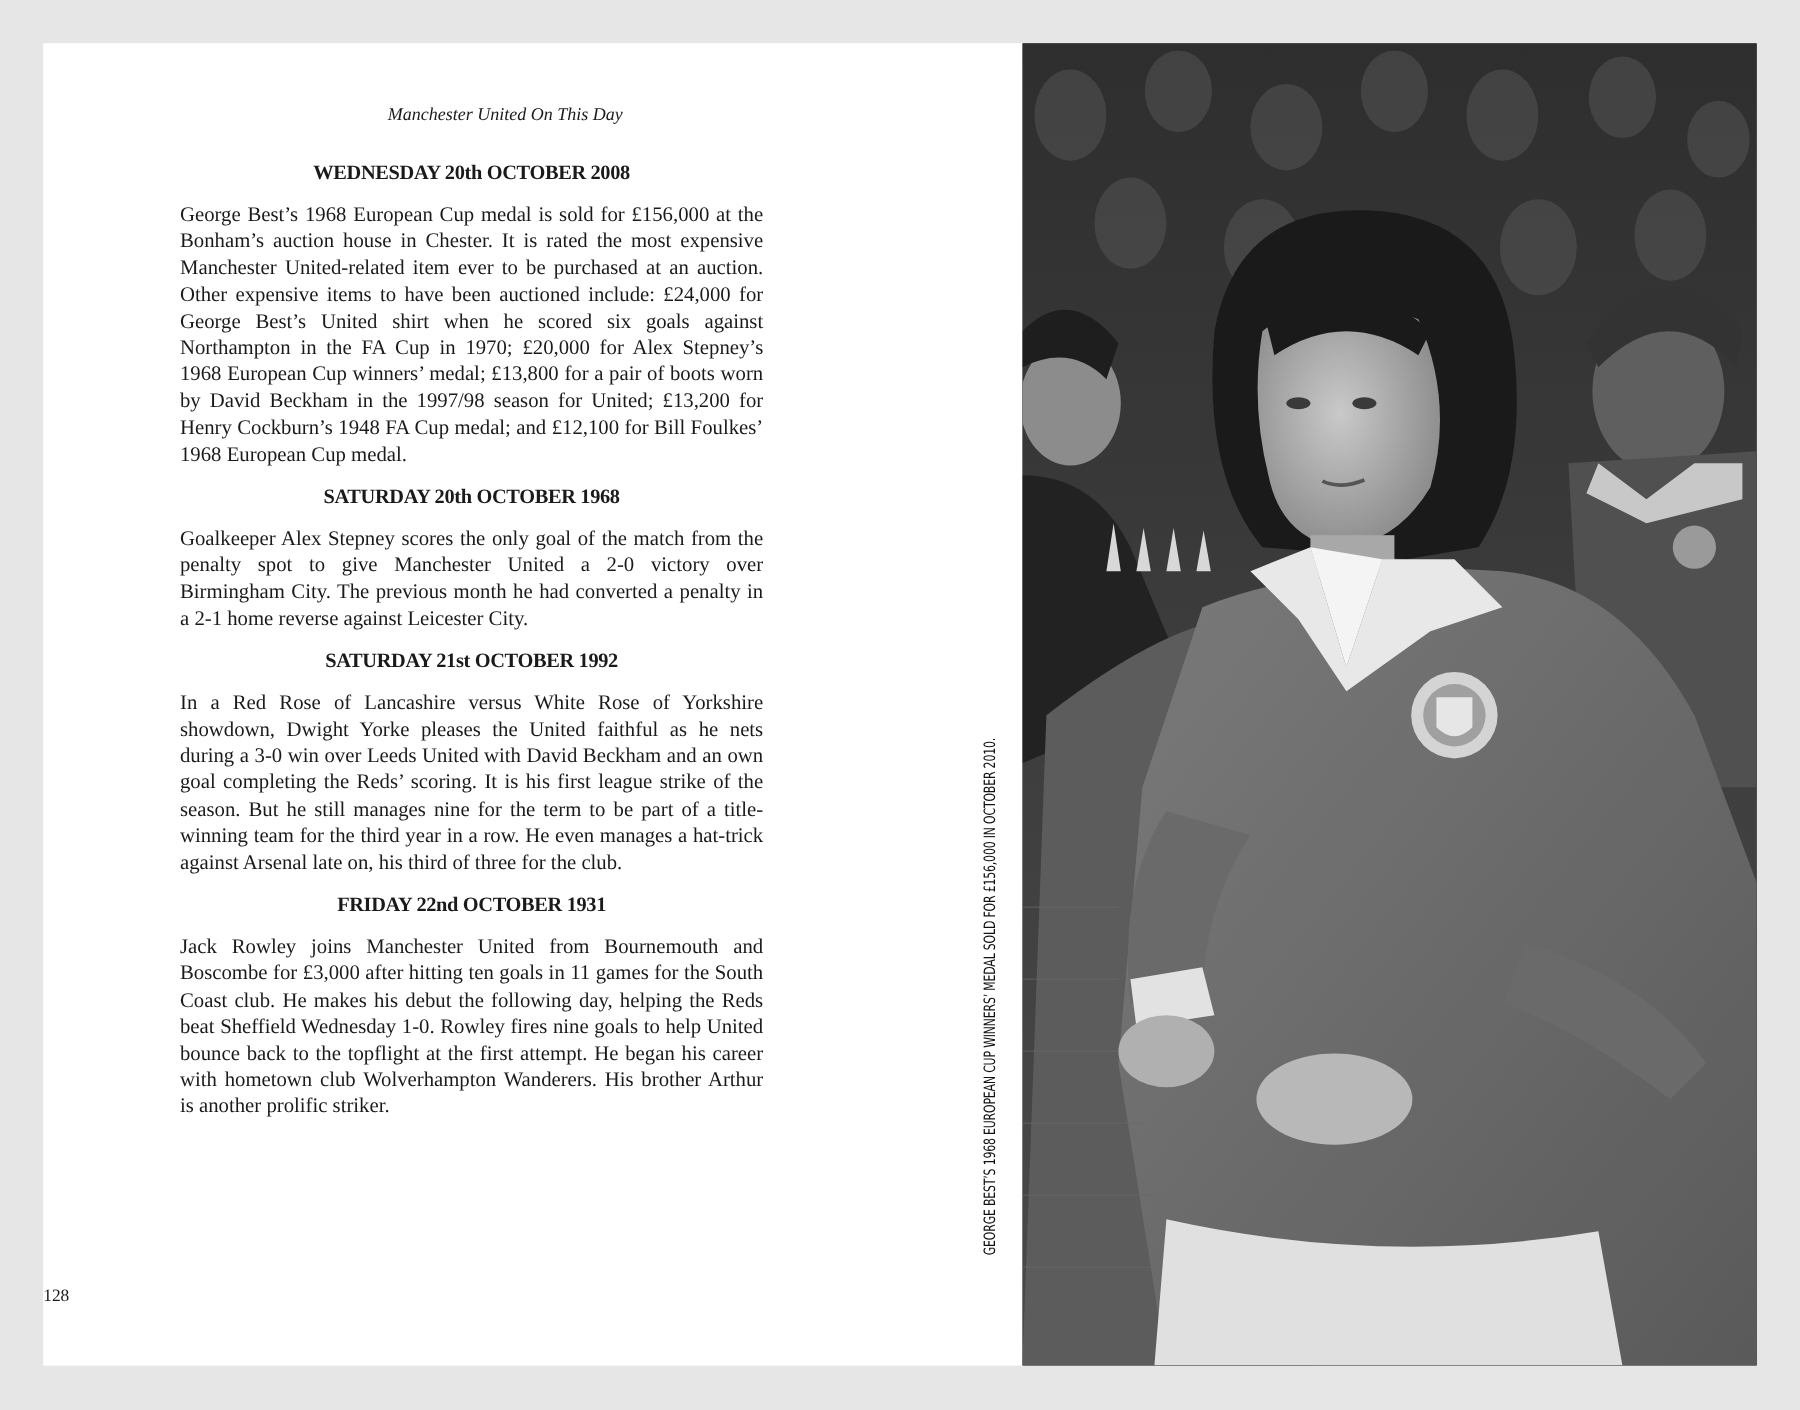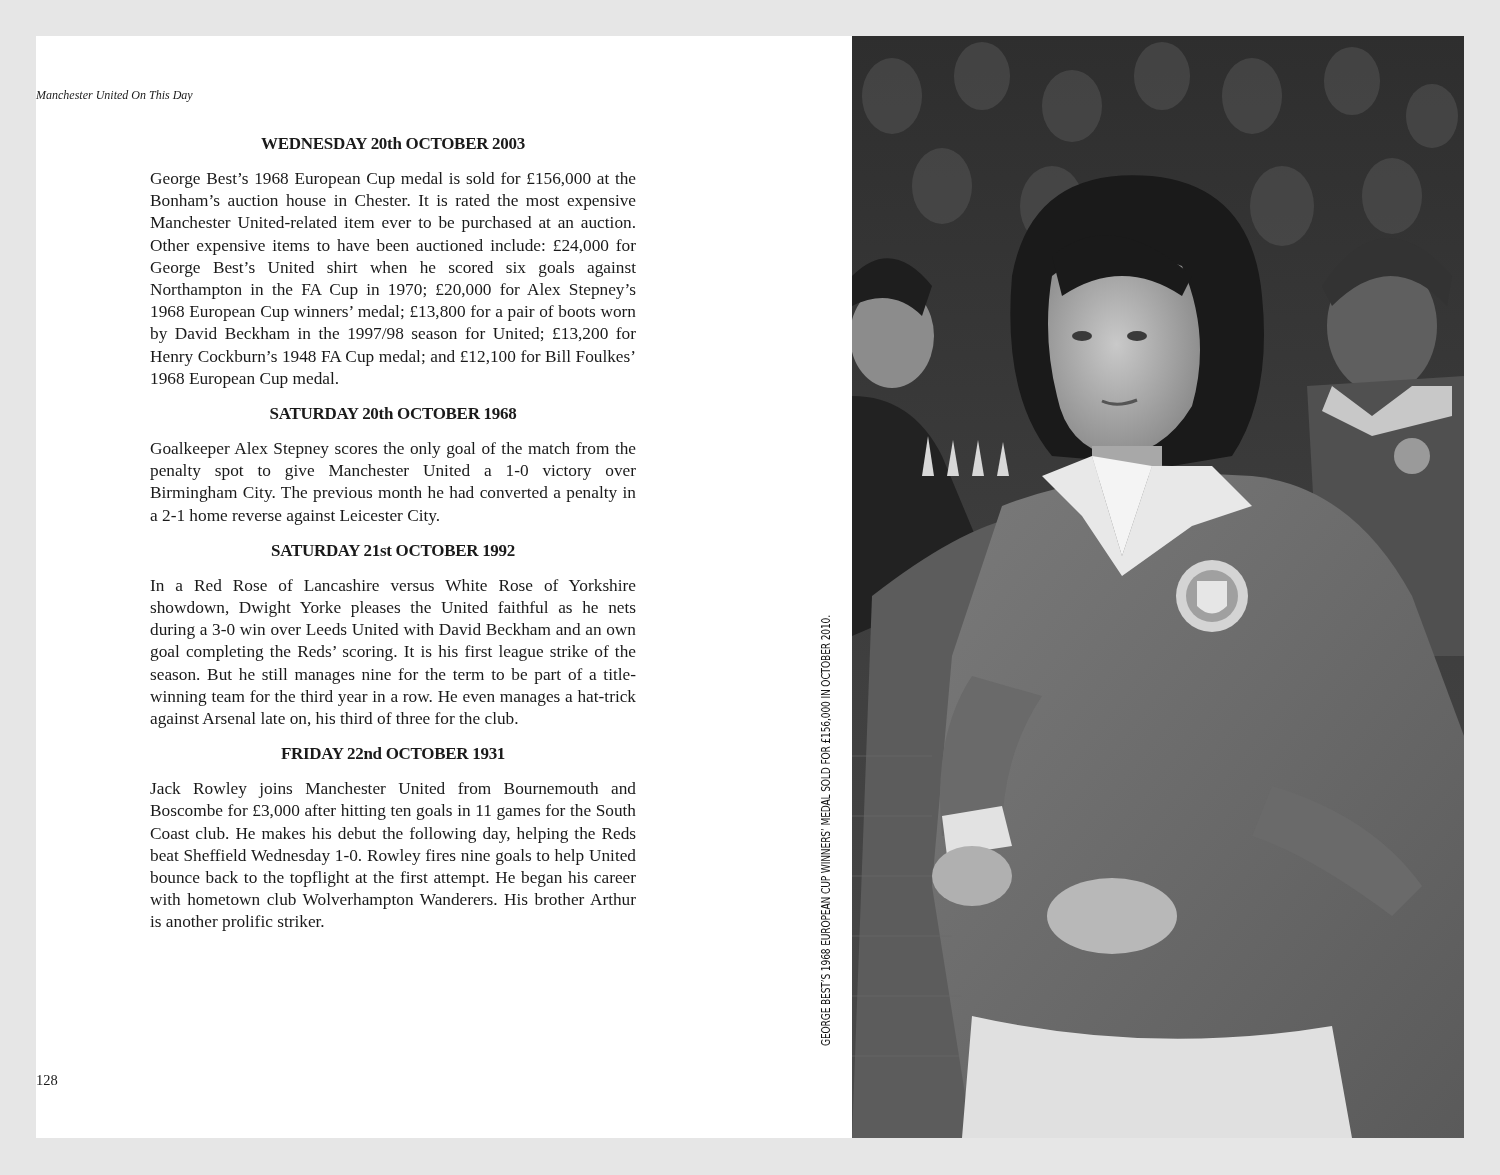--- a/index.html
+++ b/index.html
@@ -1,43 +1,43 @@
 <!DOCTYPE html>
 <html><head>
 <meta charset="utf-8">
 <style>
   html,body{margin:0;padding:0;}
   body{width:1500px;height:1175px;background:#e6e6e6;position:relative;overflow:hidden;font-family:"Liberation Serif","DejaVu Serif",serif;}
   .spread{position:absolute;left:36px;top:36px;width:1428px;height:1102px;background:#ffffff;}
   .left-page{position:absolute;left:0;top:0;width:816px;height:1102px;}
-  .running-head{position:absolute;left:0;width:714px;top:52px;font-style:italic;font-size:12px;color:#1a1a1a;}
+  .running-head{position:absolute;left:0;width:714px;top:52px;text-align:center;font-style:italic;font-size:15px;color:#1a1a1a;padding-left:28px;}
   .text-block{position:absolute;left:102px;top:96px;width:510px;color:#1a1a1a;}
   .entry{margin-bottom:12px;}
   .entry h2{margin:0 0 2px 0;text-align:center;font-size:17px;font-weight:bold;letter-spacing:-0.3px;line-height:24px;}
   .entry p{margin:12px;text-align:justify;font-size:17.3px;line-height:22.2px;}
   .page-number{position:absolute;left:0;width:714px;top:1036px;text-align:left;font-size:14.5px;color:#1a1a1a;}
   .caption{position:absolute;left:782px;top:1010px;transform-origin:0 0;transform:rotate(-90deg);white-space:nowrap;font-family:"DejaVu Sans Condensed","DejaVu Sans",sans-serif;font-size:13px;letter-spacing:-0.2px;color:#111;transform:rotate(-90deg) scaleX(0.78);}
   .photo{position:absolute;left:816px;top:0;width:612px;height:1102px;overflow:hidden;background:#3a3a3a;}
   .photo svg{display:block;}
 </style>
 </head>
 <body>
 
 <div class="spread">
   <div class="left-page">
     <div class="running-head">Manchester United On This Day</div>
 
     <div class="text-block">
       <div class="entry">
-        <h2>WEDNESDAY 20th OCTOBER 2003</h2>
+        <h2>WEDNESDAY 20th OCTOBER 2008</h2>
         <p>George Best’s 1968 European Cup medal is sold for £156,000 at the Bonham’s auction house in Chester. It is rated the most expensive Manchester United-related item ever to be purchased at an auction. Other expensive items to have been auctioned include: £24,000 for George Best’s United shirt when he scored six goals against Northampton in the FA Cup in 1970; £20,000 for Alex Stepney’s 1968 European Cup winners’ medal; £13,800 for a pair of boots worn by David Beckham in the 1997/98 season for United; £13,200 for Henry Cockburn’s 1948 FA Cup medal; and £12,100 for Bill Foulkes’ 1968 European Cup medal.</p>
       </div>
       <div class="entry">
         <h2>SATURDAY 20th OCTOBER 1968</h2>
-        <p>Goalkeeper Alex Stepney scores the only goal of the match from the penalty spot to give Manchester United a 1-0 victory over Birmingham City. The previous month he had converted a penalty in a 2-1 home reverse against Leicester City.</p>
+        <p>Goalkeeper Alex Stepney scores the only goal of the match from the penalty spot to give Manchester United a 2-0 victory over Birmingham City. The previous month he had converted a penalty in a 2-1 home reverse against Leicester City.</p>
       </div>
       <div class="entry">
         <h2>SATURDAY 21st OCTOBER 1992</h2>
         <p>In a Red Rose of Lancashire versus White Rose of Yorkshire showdown, Dwight Yorke pleases the United faithful as he nets during a 3-0 win over Leeds United with David Beckham and an own goal completing the Reds’ scoring. It is his first league strike of the season. But he still manages nine for the term to be part of a title-winning team for the third year in a row. He even manages a hat-trick against Arsenal late on, his third of three for the club.</p>
       </div>
       <div class="entry">
         <h2>FRIDAY 22nd OCTOBER 1931</h2>
         <p>Jack Rowley joins Manchester United from Bournemouth and Boscombe for £3,000 after hitting ten goals in 11 games for the South Coast club. He makes his debut the following day, helping the Reds beat Sheffield Wednesday 1-0. Rowley fires nine goals to help United bounce back to the topflight at the first attempt. He began his career with hometown club Wolverhampton Wanderers. His brother Arthur is another prolific striker.</p>
       </div>
     </div>

